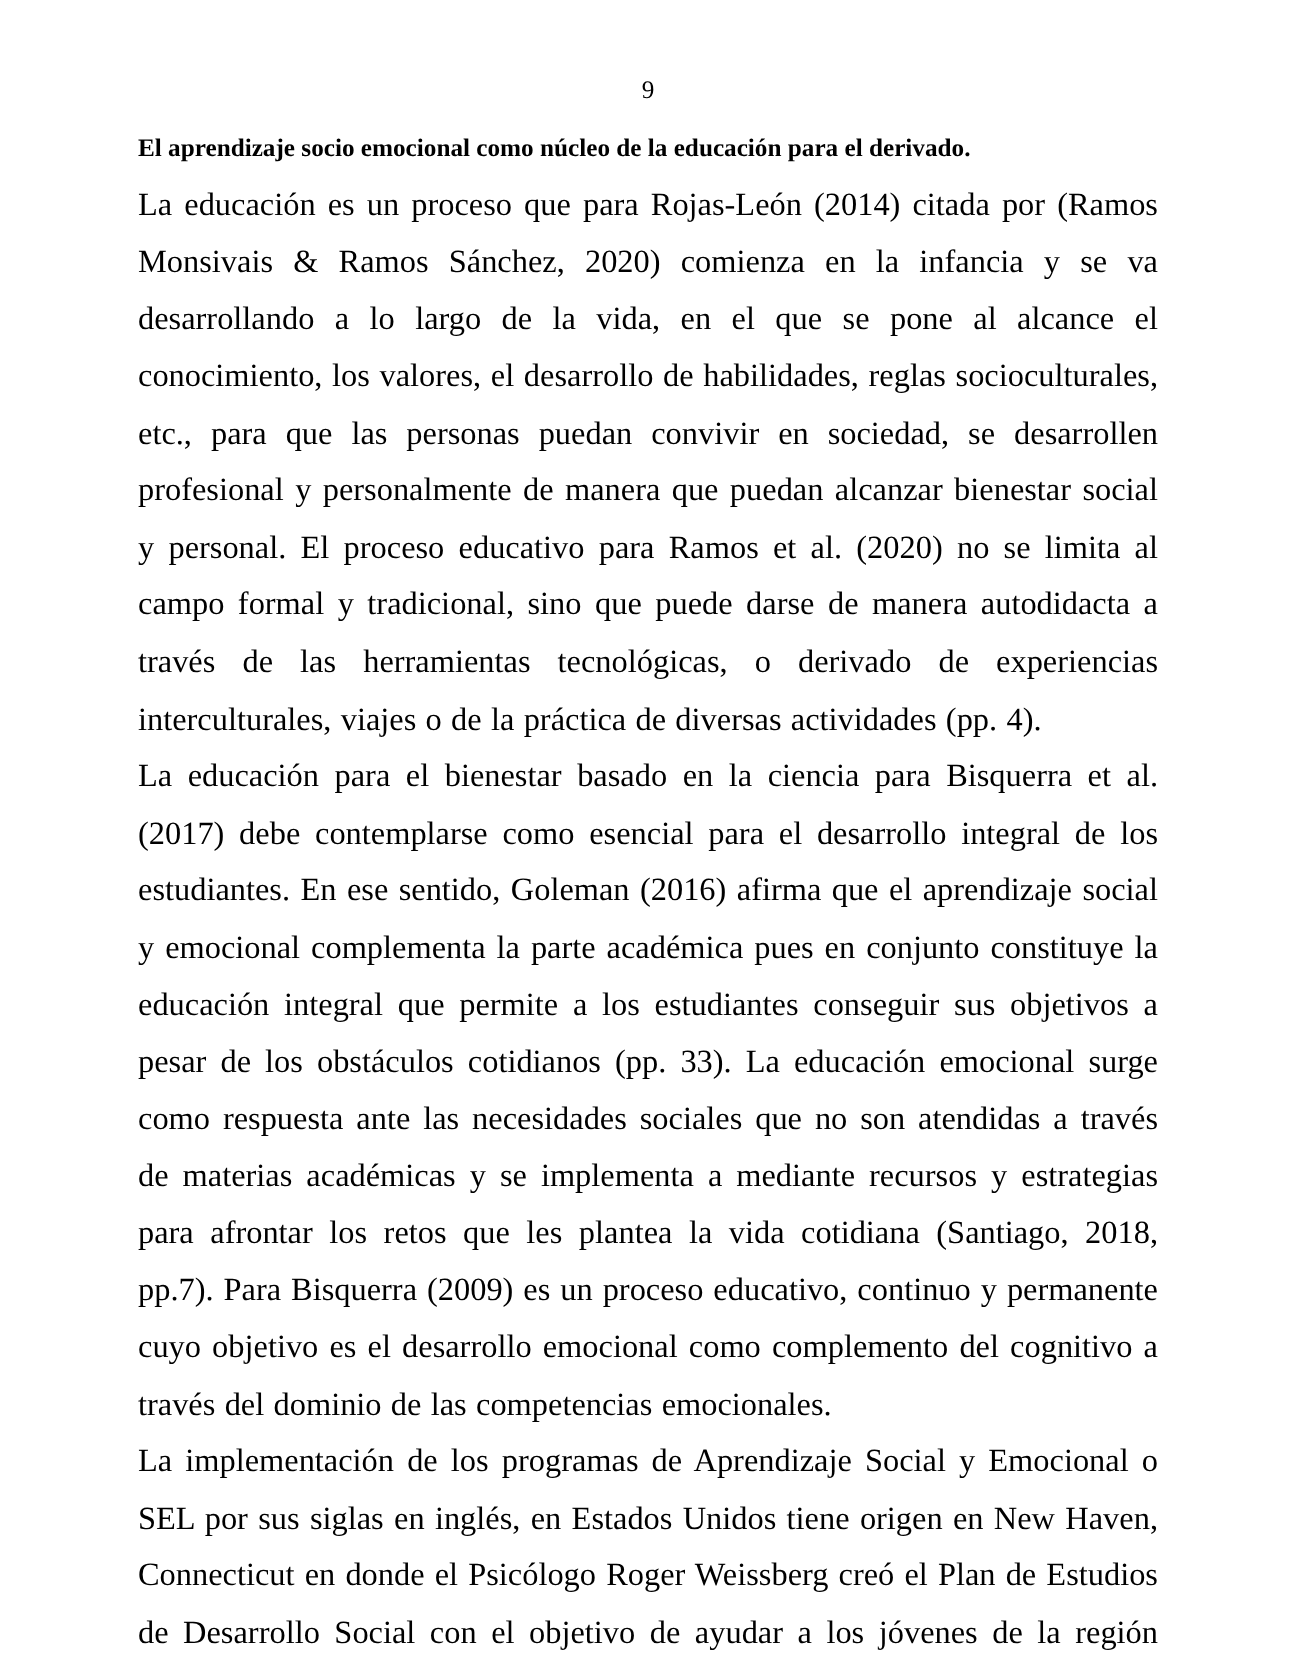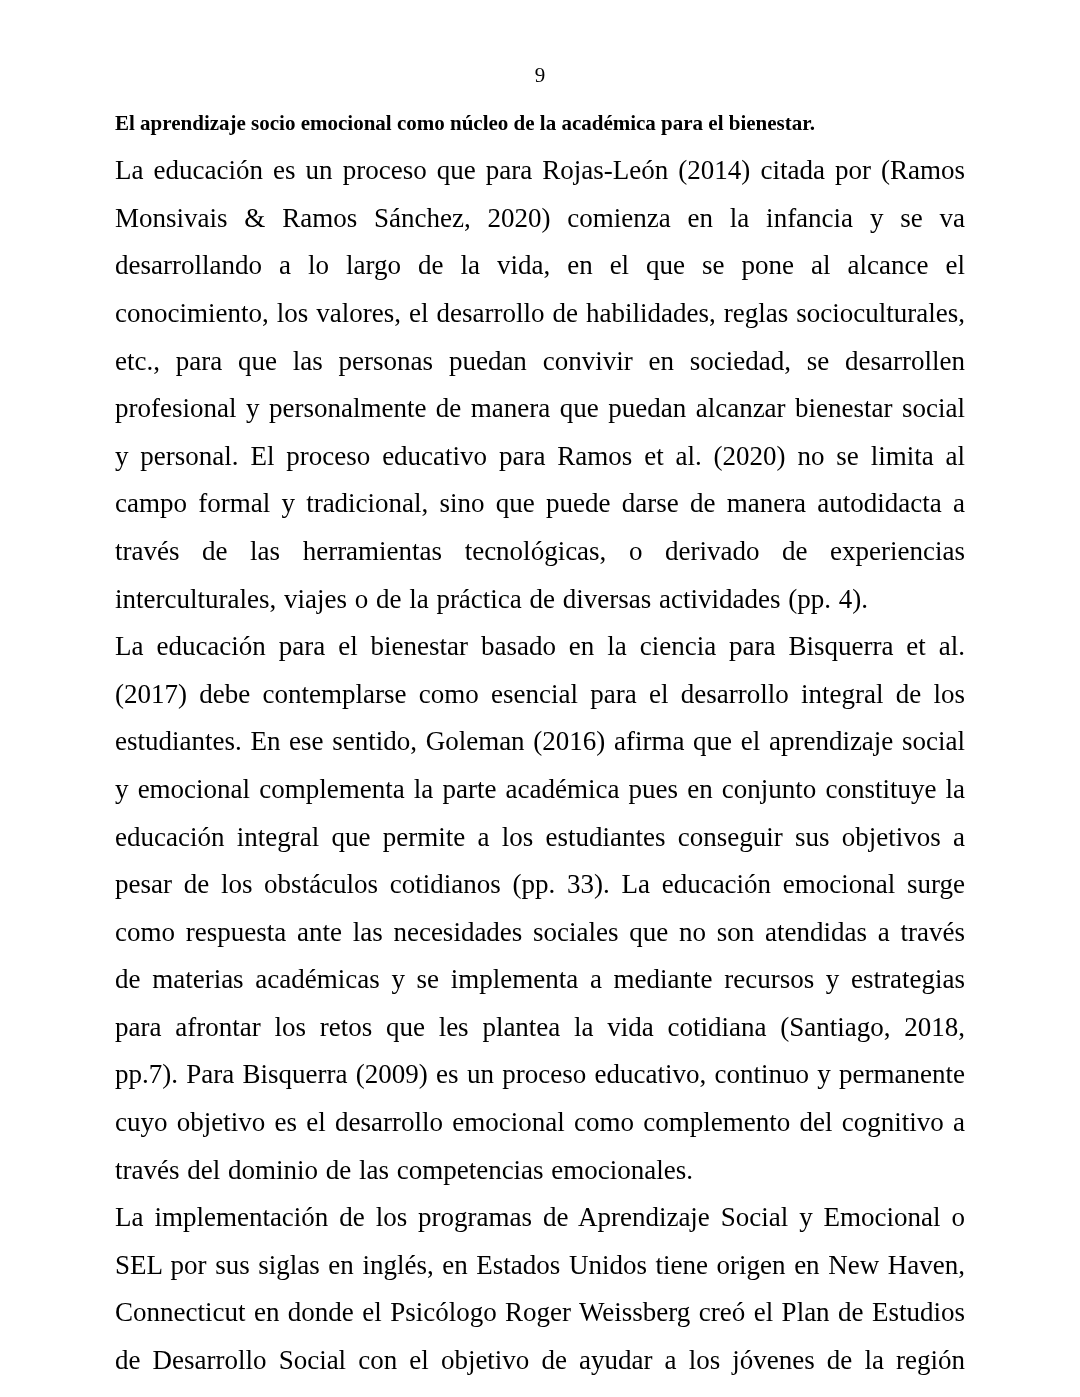--- a/index.html
+++ b/index.html
@@ -41,20 +41,20 @@
     text-align-last: left;
     word-spacing: 1px;
   }
 </style>
 </head>
 <body>
 
 <div class="page">
   <div class="page-number">9</div>
 
-  <h1 class="heading">El aprendizaje socio emocional como núcleo de la académica para el bienestar.</h1>
+  <h1 class="heading">El aprendizaje socio emocional como núcleo de la educación para el derivado.</h1>
 
   <p class="para">La educación es un proceso que para Rojas-León (2014) citada por (Ramos Monsivais &amp; Ramos Sánchez, 2020) comienza en la infancia y se va desarrollando a lo largo de la vida, en el que se pone al alcance el conocimiento, los valores, el desarrollo de habilidades, reglas socioculturales, etc., para que las personas puedan convivir en sociedad, se desarrollen profesional y personalmente de manera que puedan alcanzar bienestar social y personal. El proceso educativo para Ramos et al. (2020) no se limita al campo formal y tradicional, sino que puede darse de manera autodidacta a través de las herramientas tecnológicas, o derivado de experiencias interculturales, viajes o de la práctica de diversas actividades (pp. 4).</p>
 
   <p class="para">La educación para el bienestar basado en la ciencia para Bisquerra et al. (2017) debe contemplarse como esencial para el desarrollo integral de los estudiantes. En ese sentido, Goleman (2016) afirma que el aprendizaje social y emocional complementa la parte académica pues en conjunto constituye la educación integral que permite a los estudiantes conseguir sus objetivos a pesar de los obstáculos cotidianos (pp. 33). La educación emocional surge como respuesta ante las necesidades sociales que no son atendidas a través de materias académicas y se implementa a mediante recursos y estrategias para afrontar los retos que les plantea la vida cotidiana (Santiago, 2018, pp.7). Para Bisquerra (2009) es un proceso educativo, continuo y permanente cuyo objetivo es el desarrollo emocional como complemento del cognitivo a través del dominio de las competencias emocionales.</p>
 
   <p class="para">La implementación de los programas de Aprendizaje Social y Emocional o SEL por sus siglas en inglés, en Estados Unidos tiene origen en New Haven, Connecticut en donde el Psicólogo Roger Weissberg creó el Plan de Estudios de Desarrollo Social con el objetivo de ayudar a los jóvenes de la región debido a las problemáticas sociales que hacían difícil prosperar. Algunas de estas problemáticas eran la pobreza, jóvenes embarazadas y madres solteras adolescentes; donde los modelos a seguir eran traficantes de droga (Goleman, 2016, pp. 13).</p>
 </div>
 
 </body></html>

